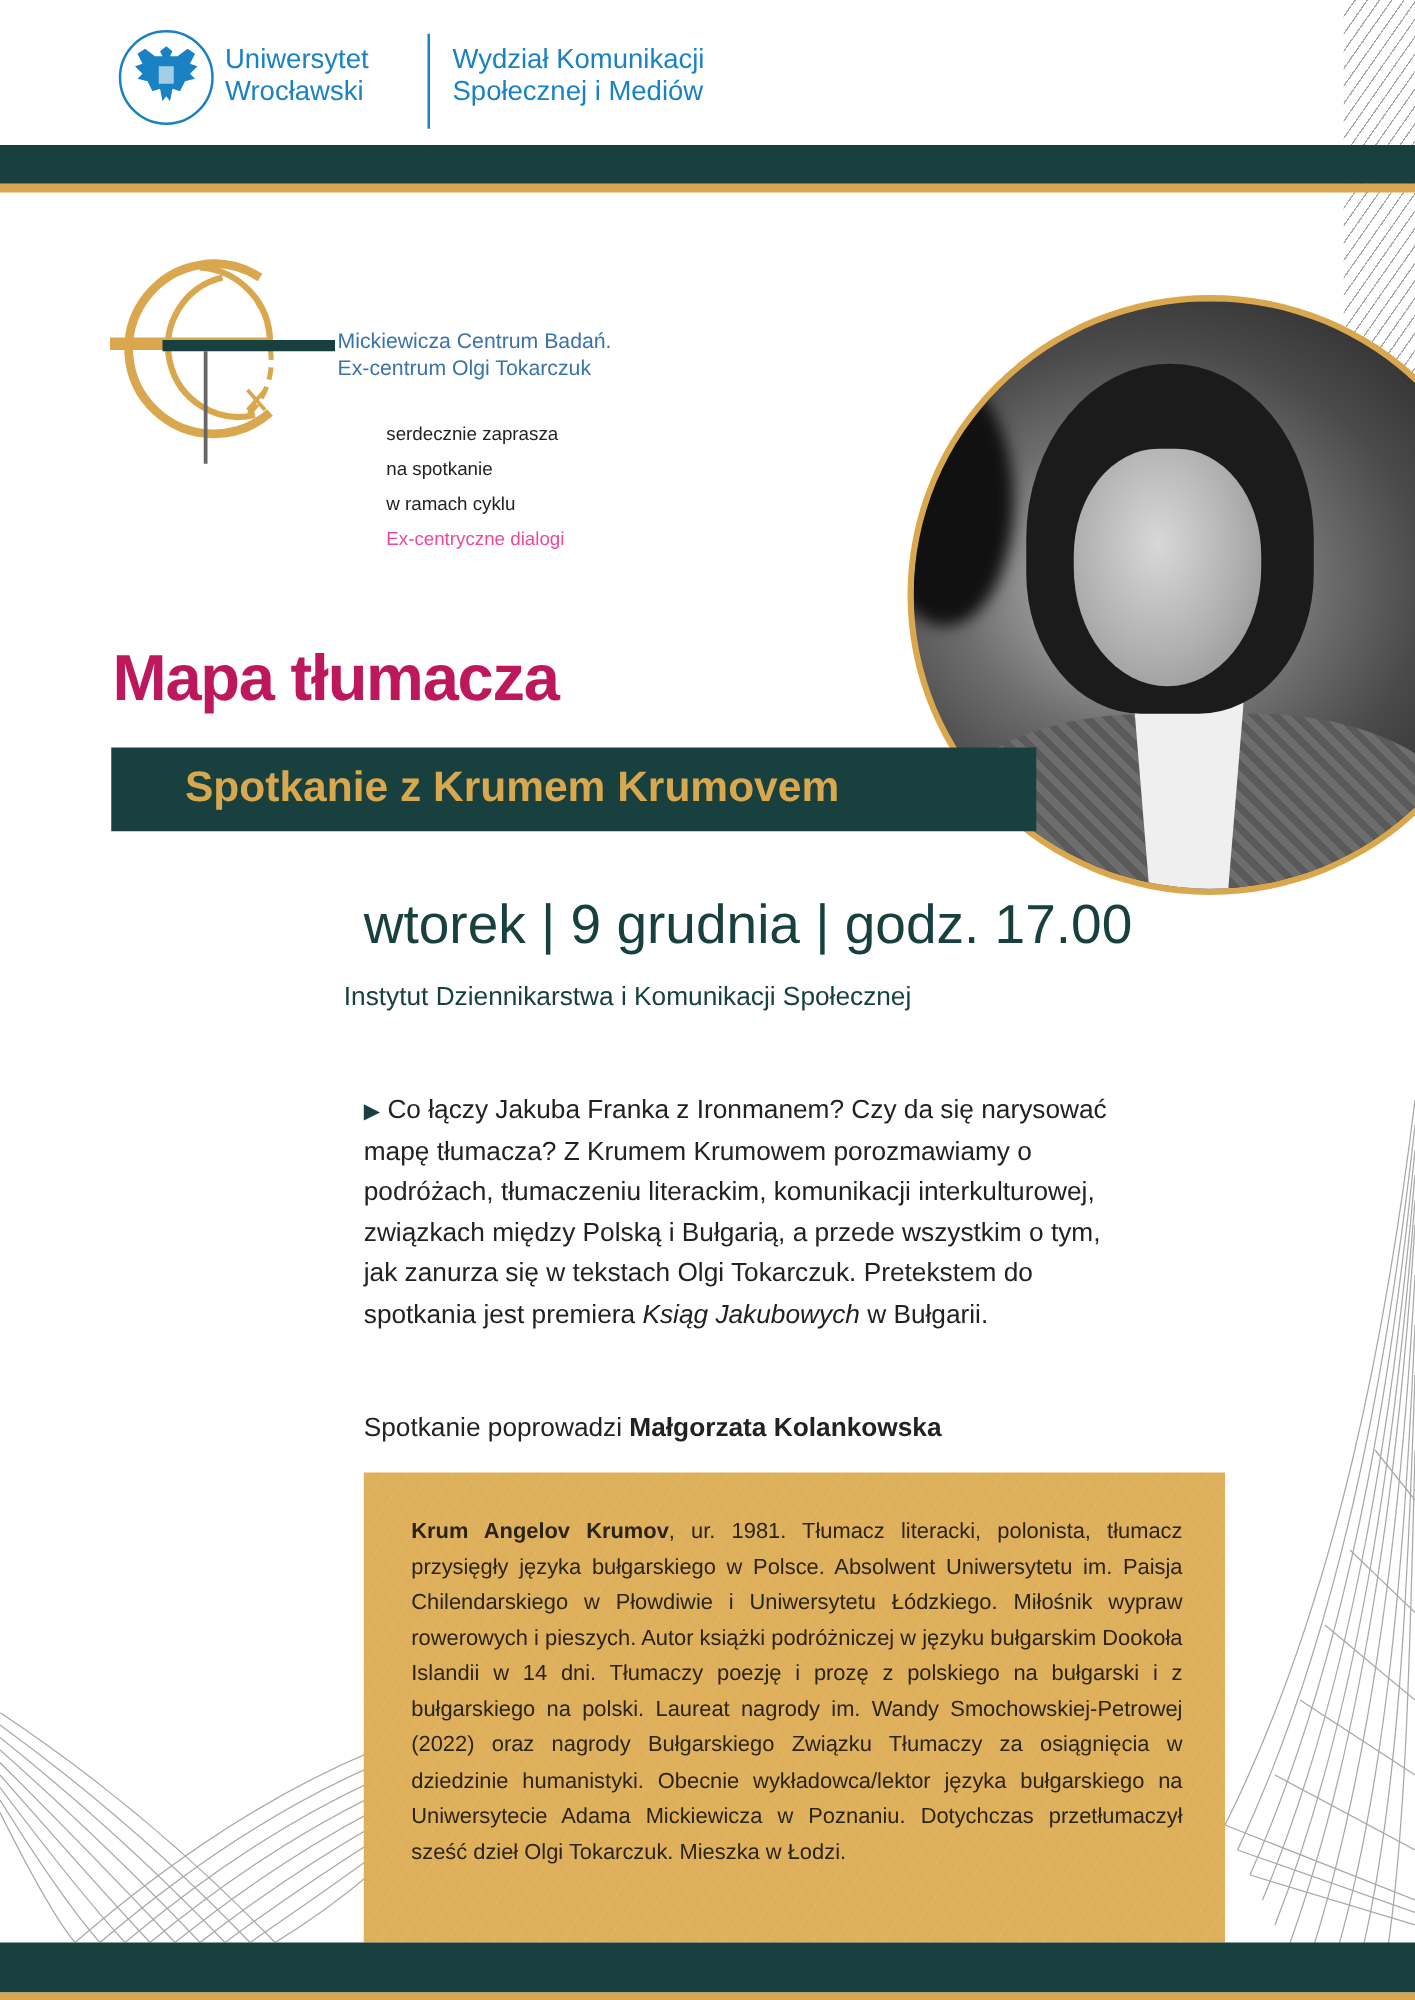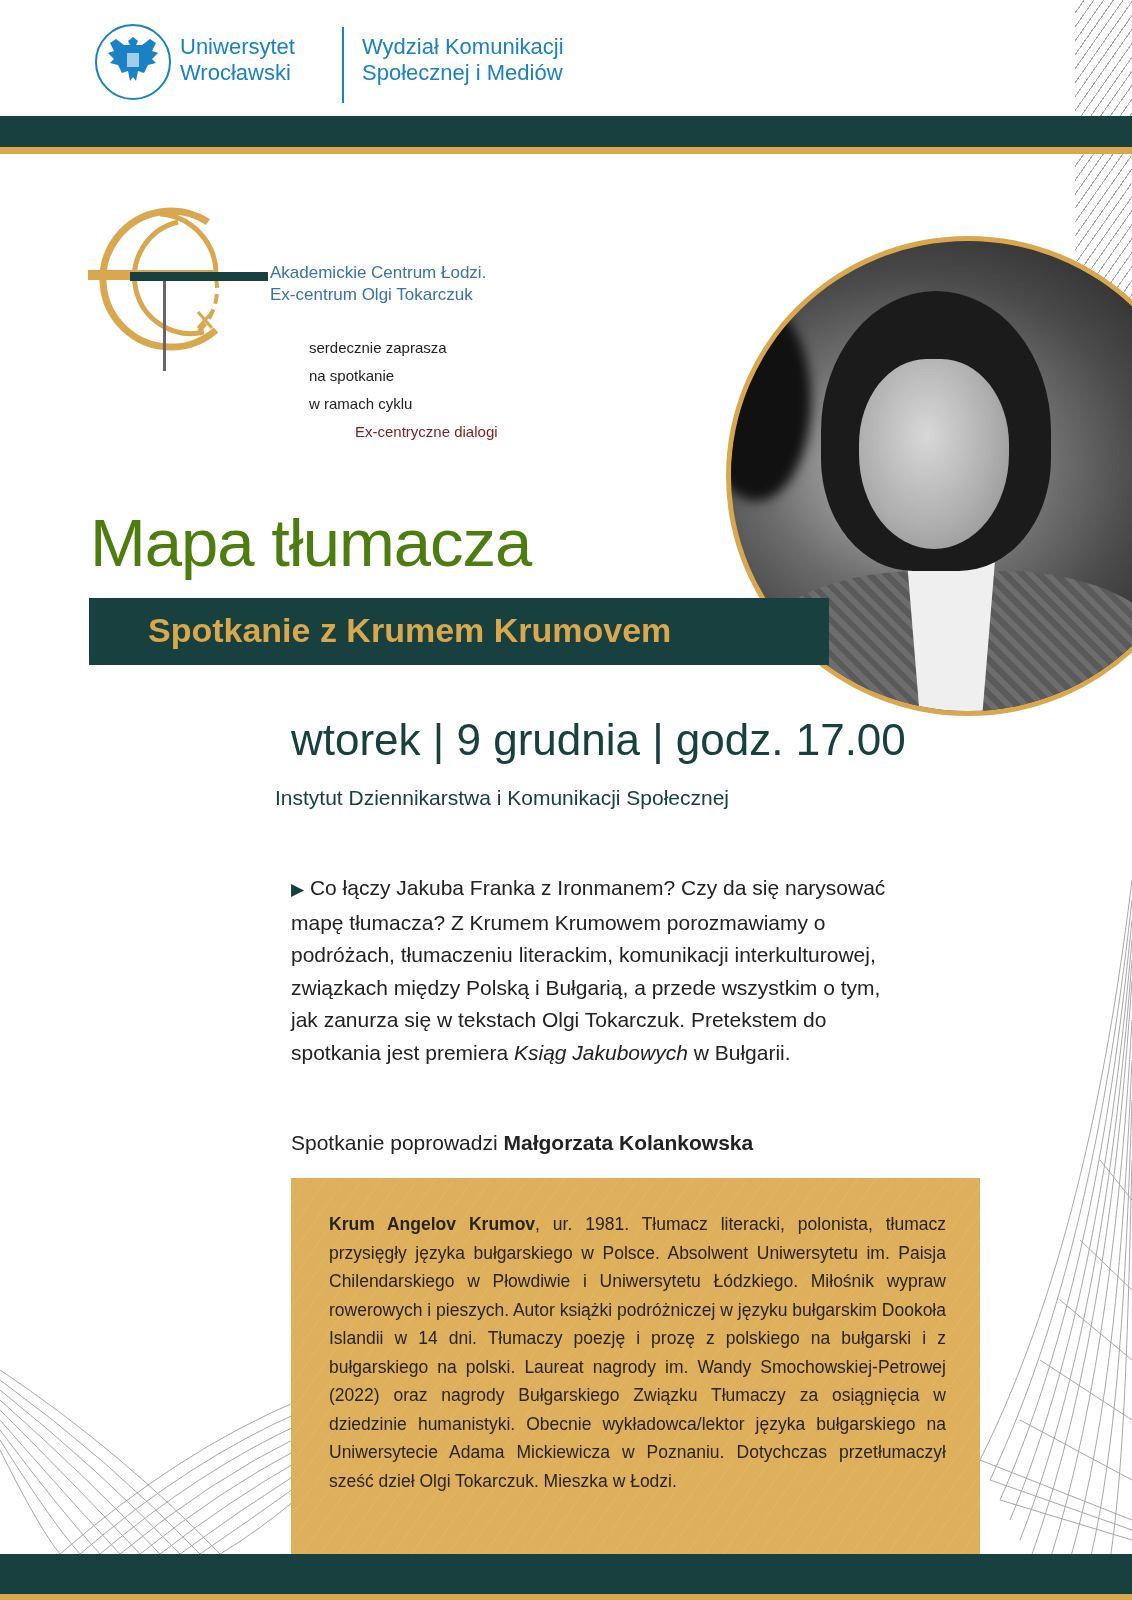--- a/index.html
+++ b/index.html
@@ -17,24 +17,24 @@
   .band-top { left: 0; top: 116px; width: 1132px; height: 31px; background: #17403f; }
   .band-top-gold { left: 0; top: 147px; width: 1132px; height: 7px; background: #d9a84e; }
 
   .band-bottom { left: 0; top: 1554px; width: 1132px; height: 40px; background: #17403f; }
   .band-bottom-gold { left: 0; top: 1594px; width: 1132px; height: 6px; background: #d9a84e; }
 
   
   .ex-logo { left: 88px; top: 204px; width: 180px; height: 170px; }
   .ex-name { left: 270px; top: 262px; color: #3a73a8; font-size: 17px; line-height: 22px; }
   .invite { left: 309px; top: 334px; font-size: 15px; line-height: 28px; color: #222; }
-  .invite .series { color: #7f1d1d; margin-left: 46px; }
+  .invite .series { color: #ec4899; }
 
   
-  .main-title { left: 90px; top: 498px; font-size: 67px; font-weight: normal; color: #4d7c0f; letter-spacing: -1px; line-height: 90px; }
+  .main-title { left: 90px; top: 498px; font-size: 52px; font-weight: bold; color: #be185d; letter-spacing: -1px; line-height: 90px; }
   .subtitle-bar { left: 89px; top: 598px; width: 740px; height: 67px; background: #17403f; }
   .subtitle { left: 148px; top: 606px; font-size: 34px; font-weight: bold; color: #d9a84e; line-height: 48px; }
 
   
   .portrait { left: 726px; top: 236px; width: 484px; height: 480px; border-radius: 50%; border: 5px solid #d9a84e; overflow: hidden;
     background: radial-gradient(ellipse at 38% 48%, #cfcfcf 0%, #9a9a9a 18%, #6e6e6e 35%, #4a4a4a 55%, #2c2c2c 80%); }
   .portrait .hair { position: absolute; left: 90px; top: 50px; width: 230px; height: 280px; background: #1b1b1b; border-radius: 50% 50% 40% 40%; }
   .portrait .face { position: absolute; left: 128px; top: 118px; width: 150px; height: 190px; background: radial-gradient(ellipse at 45% 40%, #d8d8d8 0%, #b0b0b0 55%, #8a8a8a 100%); border-radius: 45% 45% 50% 50%; }
   .portrait .jacket { position: absolute; left: 20px; top: 330px; width: 420px; height: 220px; background: repeating-linear-gradient(45deg, #6d6d6d 0 6px, #5a5a5a 6px 12px); border-radius: 40% 40% 0 0; }
   .portrait .shirt { position: absolute; left: 165px; top: 320px; width: 110px; height: 200px; background: #efefef; clip-path: polygon(10% 0, 90% 0, 75% 100%, 25% 100%); }
@@ -88,21 +88,21 @@
   <path d="M120 18 A68 68 0 1 0 128 126" fill="none" stroke="#d9a84e" stroke-width="7"></path>
   <path d="M72 10 A60 60 0 0 1 128 70" fill="none" stroke="#d9a84e" stroke-width="5"></path>
   <path d="M128 74 A58 58 0 0 1 110 128" fill="none" stroke="#d9a84e" stroke-width="4" stroke-dasharray="10 6"></path>
   <path d="M90 18 A54 54 0 0 0 116 128" fill="none" stroke="#d9a84e" stroke-width="5"></path>
   <rect x="0" y="66" width="130" height="10" fill="#d9a84e"></rect>
   <rect x="42" y="68" width="138" height="9" fill="#17403f"></rect>
   <rect x="75" y="77" width="3" height="90" fill="#666"></rect>
   <path d="M110 108 l14 16 M124 108 l-14 16" stroke="#d9a84e" stroke-width="3"></path>
 </svg>
 <div class="abs ex-name">
-  <div>Akademickie Centrum Łodzi.</div>
+  <div>Mickiewicza Centrum Badań.</div>
   <div>Ex-centrum Olgi Tokarczuk</div>
 </div>
 <div class="abs invite">
   <div>serdecznie zaprasza</div>
   <div>na spotkanie</div>
   <div>w ramach cyklu</div>
   <div class="series">Ex-centryczne dialogi</div>
 </div>
 
 <div class="abs portrait">

